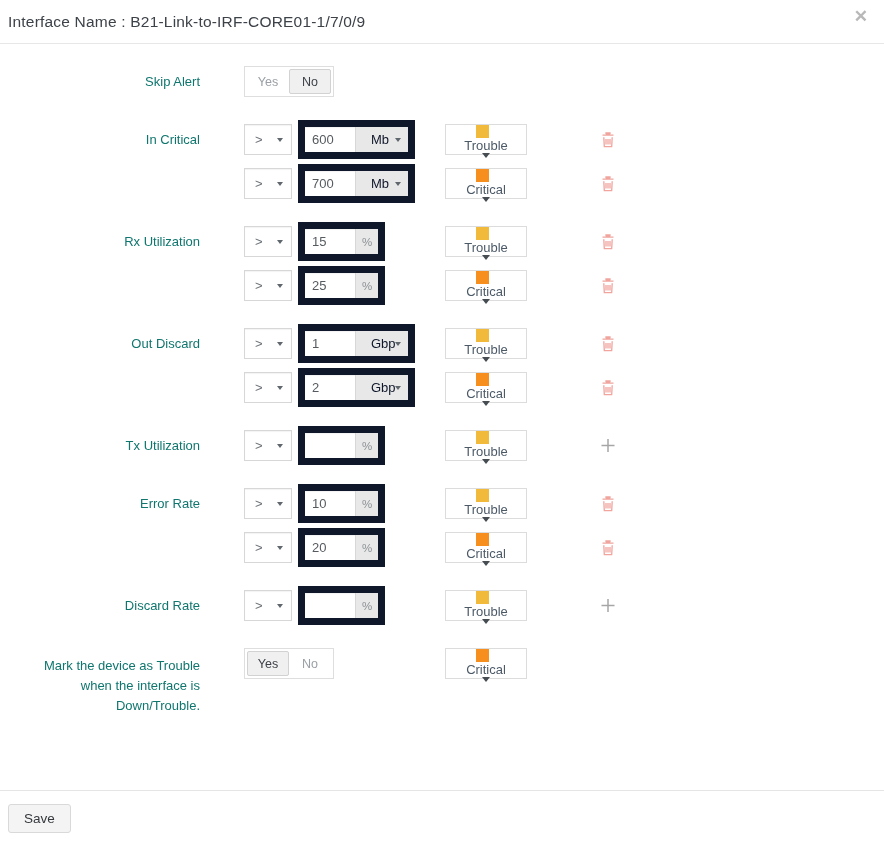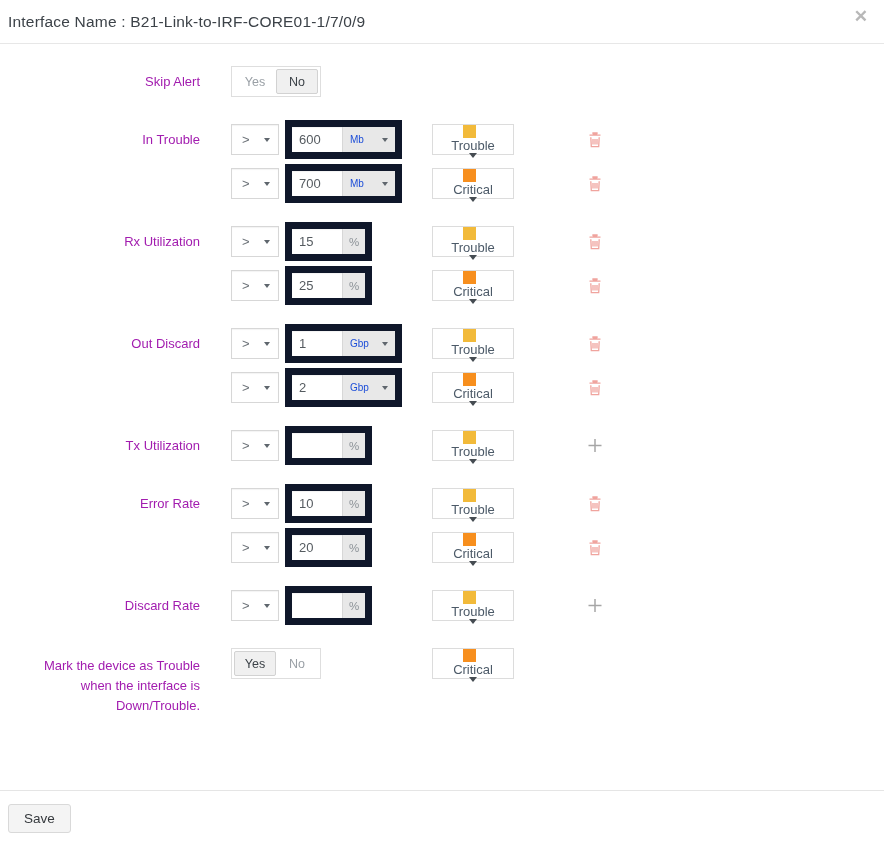--- a/index.html
+++ b/index.html
@@ -11,22 +11,22 @@
   .modal-header { height:44px; flex:none; border-bottom:1px solid #e7e7e7; position:relative;
                   display:flex; align-items:center; padding:0 8px; background:#fff; }
   .modal-title { font-size:15.5px; color:#3c4248; letter-spacing:.2px; }
   .close-btn { position:absolute; right:12px; top:4px; font-size:17px; font-weight:bold;
                color:#b8b8b8; cursor:pointer; padding:4px; line-height:1; }
 
   
   .modal-content { height:746px; flex:none; padding-top:22px; background:#fff; overflow:hidden; }
 
   .form-group { display:flex; margin-bottom:27px; }
-  .group-label { width:200px; flex:none; text-align:right; font-size:13px; color:#a21caf;
-                 line-height:31px; margin-right:31px; }
+  .group-label { width:200px; flex:none; text-align:right; font-size:13px; color:#0f766e;
+                 line-height:31px; margin-right:44px; }
   .mark-group .group-label { line-height:20px; padding-top:8px;padding-left:36px; }
   .rows { display:flex; flex-direction:column; gap:13px; }
 
   .control-row { display:flex; align-items:center; height:31px; }
 
   
   .select-box { width:48px; height:31px; border:1px solid #d7d7d7; background:#fff;
                 display:flex; align-items:center; justify-content:space-between;
                 padding:0 8px 0 10px; margin-right:6px; cursor:pointer;
                 box-shadow:inset 0 1px 1px rgba(0,0,0,0.05); }
@@ -35,21 +35,21 @@
            border-top:4.5px solid #5f666d; flex:none; }
 
   
   .input-cell { width:147px; flex:none; display:flex; }
   .input-group { display:flex; height:39px; border:7px solid #0f172a; background:#fff;
                  box-shadow:inset 0 1px 1px rgba(0,0,0,0.05); }
   .value-input { width:50px; border:none; outline:none; padding:0 7px; font-size:13px;
                  color:#555b60; background:transparent; font-family:"Liberation Sans", sans-serif; }
   .unit-dd { width:53px; background:#e8e8e8; border-left:1px solid #d7d7d7; display:flex;
              align-items:center; justify-content:space-between; padding:0 7px; cursor:pointer; }
-  .unit-text { font-size:10px; color:#1d4ed8; max-width:24px; overflow:hidden; white-space:nowrap; }
+  .unit-text { font-size:13px; color:#0f172a; max-width:24px; overflow:hidden; white-space:nowrap;margin-left:8px; }
   .unit-suffix { width:23px; background:#e8e8e8; border-left:1px solid #d7d7d7; display:flex;
                  align-items:center; justify-content:center; font-size:11.5px; color:#8d9398; }
 
   
   .severity-select { width:82px; height:31px; border:1px solid #dcdcdc; background:#fff;
                      display:flex; align-items:center; padding:0 8px; cursor:pointer;flex-direction:column; }
   .sev-swatch { width:13px; height:13px; margin-right:8px; flex:none; }
   .sev-label { font-size:13px; color:#4c5a68; flex:1; white-space:nowrap; }
   .sev-caret { width:0; height:0; border-left:4px solid transparent; border-right:4px solid transparent;
                border-top:5px solid #454c52; flex:none; }
@@ -86,21 +86,21 @@
         <div class="rows">
           <div class="control-row">
             <div class="toggle">
               <span class="toggle-seg">Yes</span>
               <span class="toggle-seg selected">No</span>
             </div>
           </div>
         </div>
       </div>
       <div class="form-group">
-        <div class="group-label">In Trouble</div>
+        <div class="group-label">In Critical</div>
         <div class="rows">
           <div class="control-row">
             <div class="select-box">
               <span class="cond-text">&gt;</span>
               <span class="caret"></span>
             </div>
             <div class="input-cell">
               <div class="input-group">
                 <input class="value-input" type="text" value="600" style="">
                 <div class="unit-dd">

